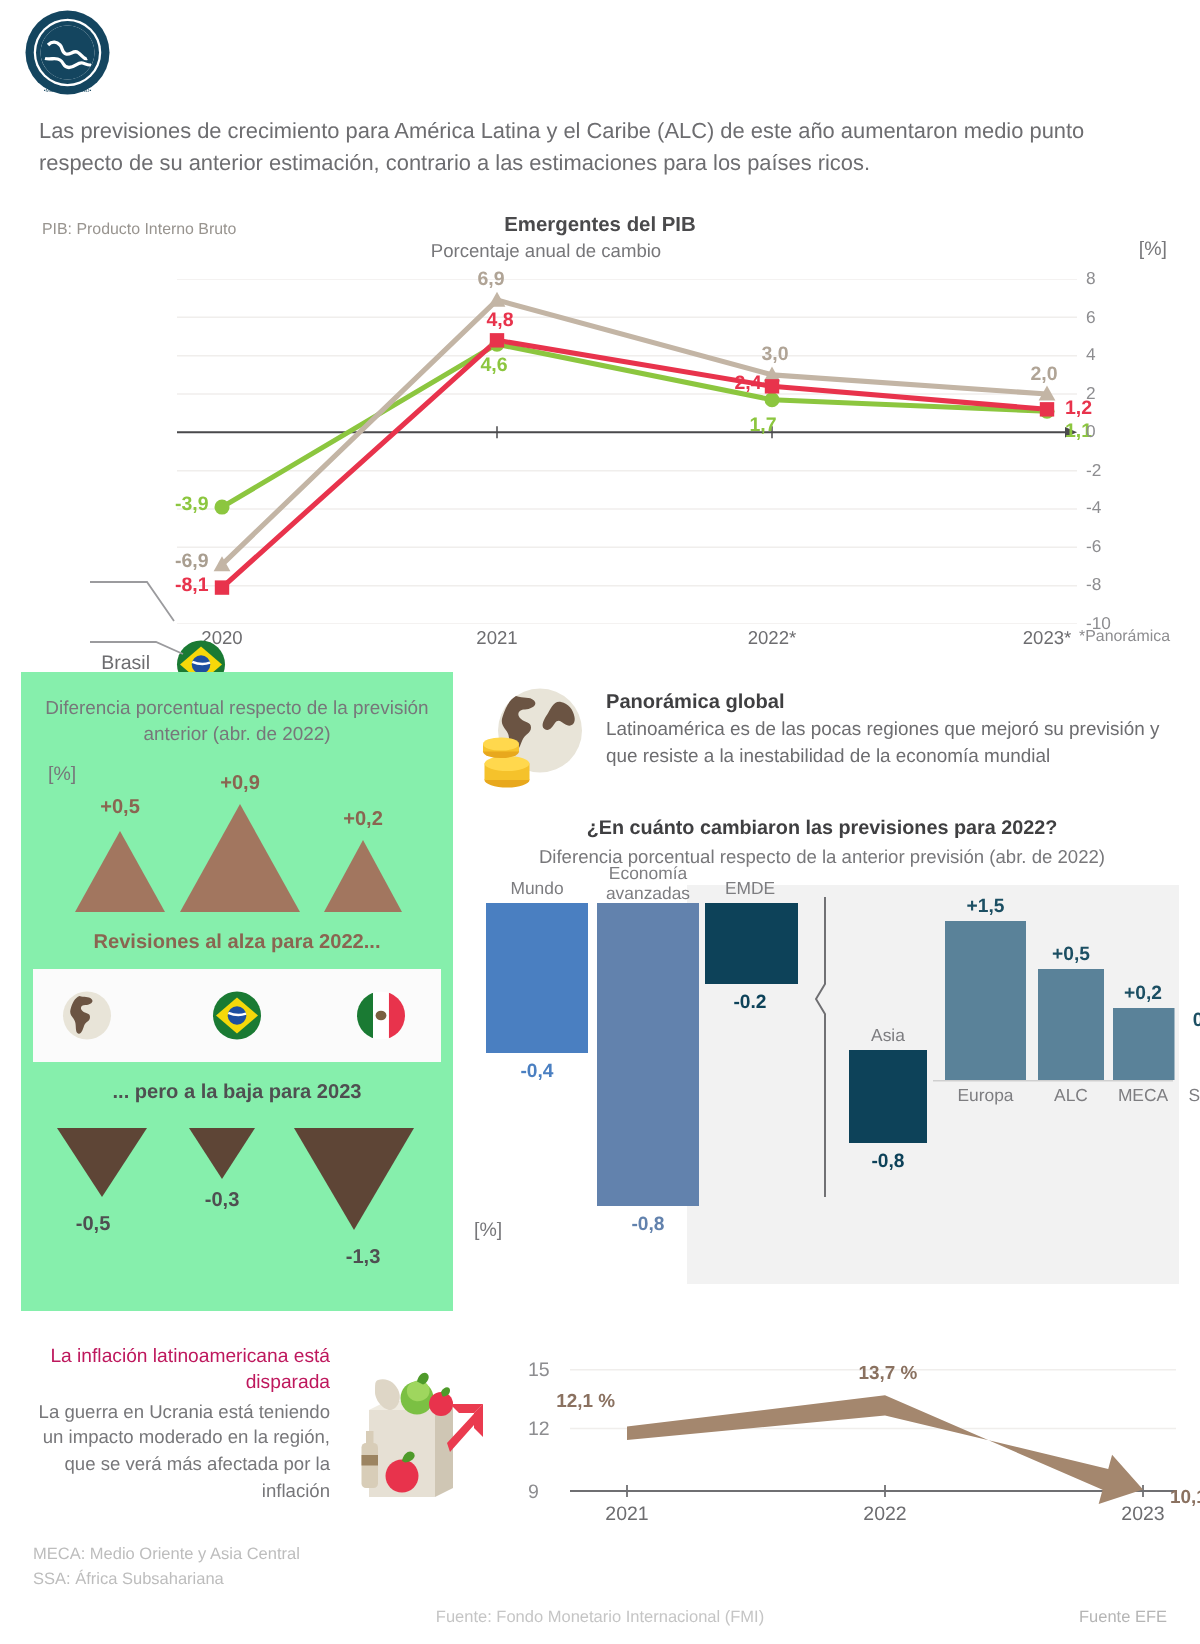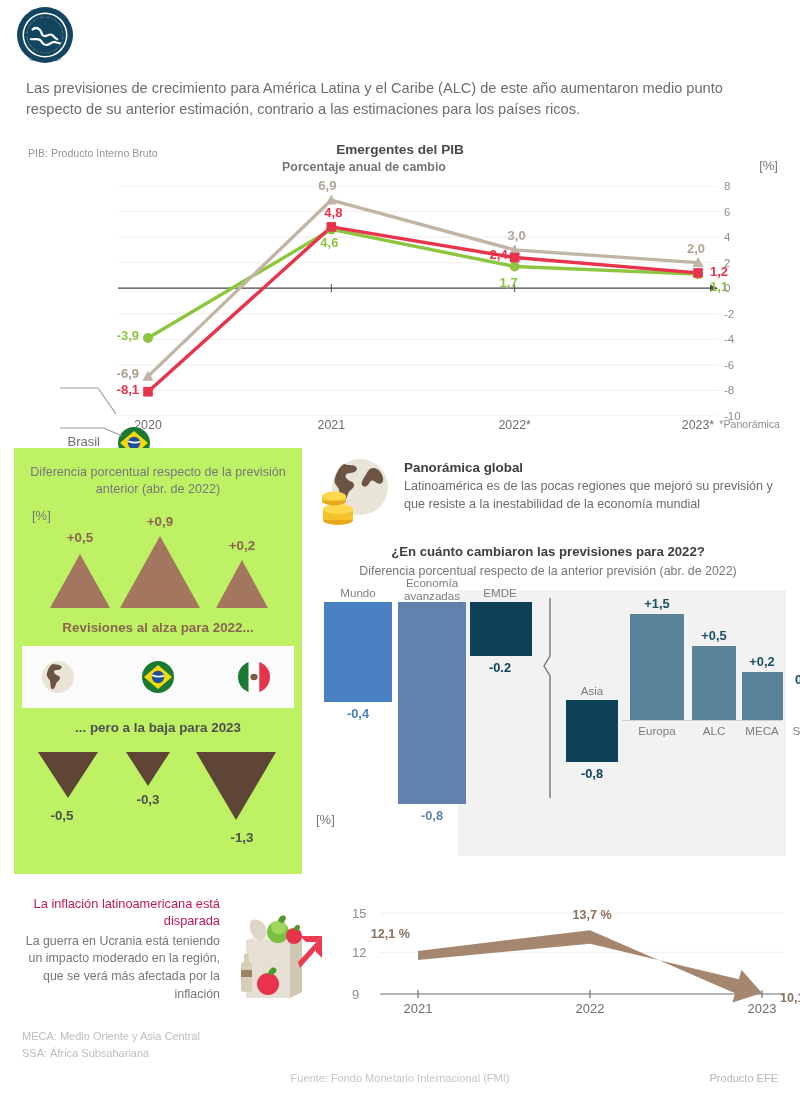--- a/index.html
+++ b/index.html
@@ -18,38 +18,38 @@
   .hdr-title{font-size:19.5px;font-weight:bold;color:#4a4a4c;line-height:1.2;margin-top:2px;}
   .subtitle{position:absolute;left:26px;top:78px;width:750px;
     font-size:14.6px;line-height:1.45;color:#6d6d70;}
 
   
   .sec1{position:absolute;left:0;top:136px;width:800px;height:300px;}
   .pib-note{position:absolute;left:28px;top:11px;font-size:10.6px;color:#98948f;}
   .c1-title{position:absolute;left:0;top:6px;width:800px;text-align:center;
     font-size:13.6px;font-weight:bold;color:#4a4a4c;}
   .c1-sub{position:absolute;left:0;top:24px;width:728px;text-align:center;
-    font-size:12.4px;color:#77777a;font-weight:bold;}
+    font-size:12.4px;color:#77777a;}
   .pct1{position:absolute;right:22px;top:22px;font-size:13px;color:#77777a;}
   .plot1{position:absolute;left:118px;top:50px;width:600px;height:230px;}
   .yaxis1{position:absolute;left:722px;top:50px;width:60px;height:230px;}
   .ytick{position:absolute;font-size:11.5px;color:#8d8d90;left:2px;transform:translateY(-50%);}
   .xlabels1{position:absolute;left:118px;top:282px;width:600px;height:20px;}
   .xlab{position:absolute;font-size:12.4px;color:#6d6d70;transform:translateX(-50%);}
   .proy{position:absolute;right:20px;top:282px;font-size:10.6px;color:#8d8d90;}
   .vlabel{position:absolute;font-size:13px;font-weight:bold;white-space:nowrap;}
 
   .legend1{position:absolute;left:18px;top:288px;width:140px;}
   .lg-row{position:relative;height:38px;}
   .lg-name{position:absolute;right:58px;top:10px;font-size:13px;color:#6d6d70;}
   .flagcircle{position:absolute;right:4px;top:2px;width:40px;height:34px;overflow:hidden;}
 
   
   .sec2{position:absolute;left:0;top:444px;width:800px;height:434px;}
-  .panelL{position:absolute;left:14px;top:4px;width:288px;height:426px;background:#bef264;}
+  .panelL{position:absolute;left:14px;top:4px;width:288px;height:426px;background:#86efac;}
   .panelR{position:absolute;left:310px;top:4px;width:476px;height:426px;background:#ffffff;}
   .p2-title{position:absolute;left:0;top:16px;width:288px;text-align:center;
     font-size:12.6px;line-height:1.38;color:#77777a;}
   .pctL{position:absolute;left:18px;top:60px;font-size:13px;color:#77777a;}
   .tri-up-row{position:absolute;left:0;top:78px;width:288px;height:90px;}
   .tri{position:absolute;width:0;height:0;}
   .tri-val{position:absolute;font-size:13.4px;font-weight:bold;color:#8a6551;transform:translateX(-50%);}
   .tri-val-dn{position:absolute;font-size:13.4px;font-weight:bold;color:#4f4f51;transform:translateX(-50%);}
   .rev-up{position:absolute;left:0;top:172px;width:288px;text-align:center;
     font-size:13.4px;font-weight:bold;color:#8a6551;}
@@ -388,15 +388,15 @@
           <path d="M82,57.00000000000001 L254,36.15151515151517 L254,49.65151515151517 L82,66 Z" fill="#A4876E"></path>
           <path d="M254,36.15151515151517 L399.0216953261158,99.16585302292293 L396.4431447493531,108.6205384710527 L426,99.06060606060608 L405.3891365462848,75.81856854896981 L402.81058596952215,85.27325399709957 L254,49.65151515151517 Z" fill="#A4876E"></path>
         </svg>
     <div class="ic-ytick" style="left: 16px; top: 19.2121px;">15</div><div class="ic-ytick" style="left: 16px; top: 58.303px;">12</div><div class="ic-ytick" style="left: 16px; top: 100px;">9</div><div class="ic-xtick" style="left: 82px; top: 107px;">2021</div><div class="ic-xtick" style="left: 254px; top: 107px;">2022</div><div class="ic-xtick" style="left: 426px; top: 107px;">2023</div><div class="ic-val" style="left: 74px; top: 33px; transform: translateX(-100%);">12,1 %</div><div class="ic-val" style="left: 256px; top: 14.1515px; transform: translateX(-50%);">13,7 %</div><div class="ic-val" style="left: 444px; top: 97.0606px;">10,1 %</div></div>
 
     <div class="notes">
         <div>MECA: Medio Oriente y Asia Central</div>
         <div>SSA: África Subsahariana</div>
       </div>
     <div class="source">Fuente: Fondo Monetario Internacional (FMI)</div>
-    <div class="agency">Producto EFE</div>
+    <div class="agency">Fuente EFE</div>
   </div>
 </div>
 
 </body></html>

